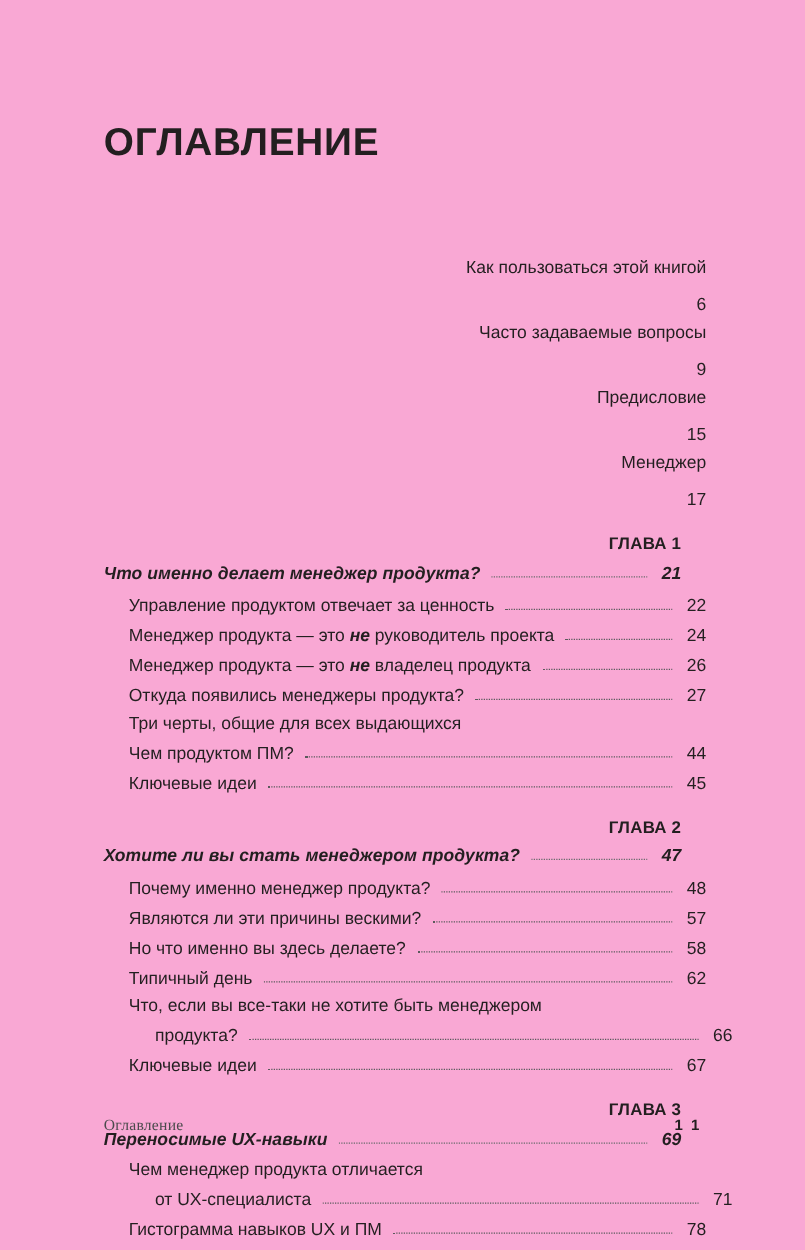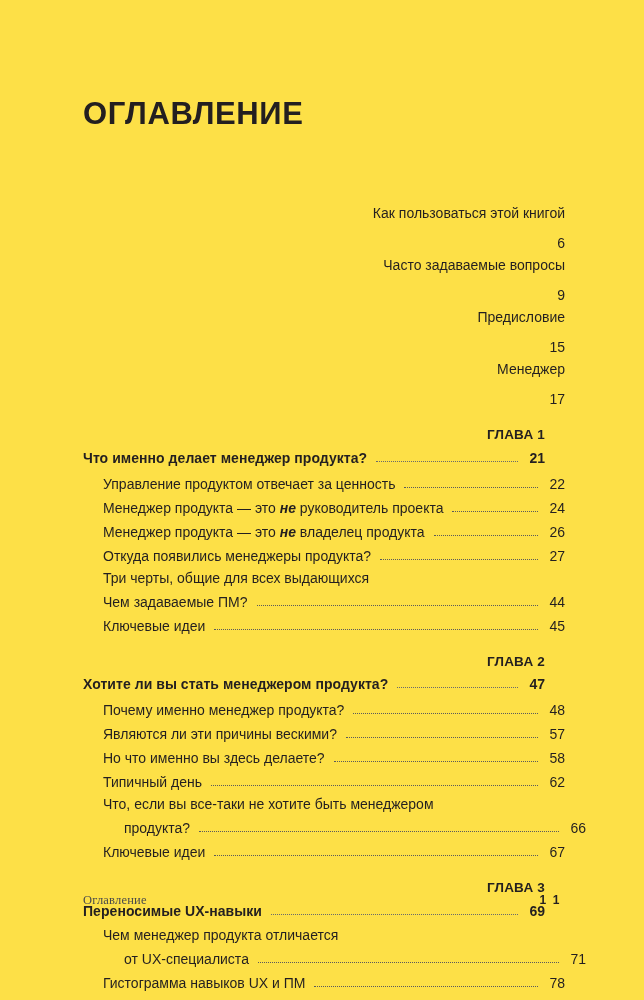--- a/index.html
+++ b/index.html
@@ -13,21 +13,21 @@
     height: 1000px;
     position: relative;
     font-family: "Liberation Sans", "DejaVu Sans", sans-serif;
     color: #231f20;
     overflow: hidden;
   }
 
   .page {
     position: absolute;
     inset: 0;
-    background: #fde047;
+    background: #f9a8d4;
   }
 
   
   .page-title {
     position: absolute;
     left: 83px;
     top: 98px;
     font-size: 31px;
     font-weight: bold;
     letter-spacing: 0.6px;
@@ -102,20 +102,21 @@
   .lvl-front {
     padding-left: 20px;
     flex-direction: column;
   }
   .lvl-front .label { font-size: 14px; }
 
   
   .lvl-chapter {
     padding-left: 0;
     margin-bottom: 10px;
+    font-style: italic;
   }
   .lvl-chapter .label {
     font-weight: bold;
     font-size: 14px;
     letter-spacing: 0.05px;
   }
   .lvl-chapter .pageno {
     font-weight: bold;
   }
   .lvl-chapter .leader::after {
@@ -240,21 +241,21 @@
 
       <div class="entry lvl-section">
         <span class="label">Откуда появились менеджеры продукта?</span>
         <span class="leader"></span>
         <span class="pageno">27</span>
       </div>
 
       <div class="wrap-first">Три черты, общие для всех выдающихся</div>
 
       <div class="entry lvl-section">
-        <span class="label">Чем задаваемые ПМ?</span>
+        <span class="label">Чем продуктом ПМ?</span>
         <span class="leader"></span>
         <span class="pageno">44</span>
       </div>
 
       <div class="entry lvl-section">
         <span class="label">Ключевые идеи</span>
         <span class="leader"></span>
         <span class="pageno">45</span>
       </div>
 

